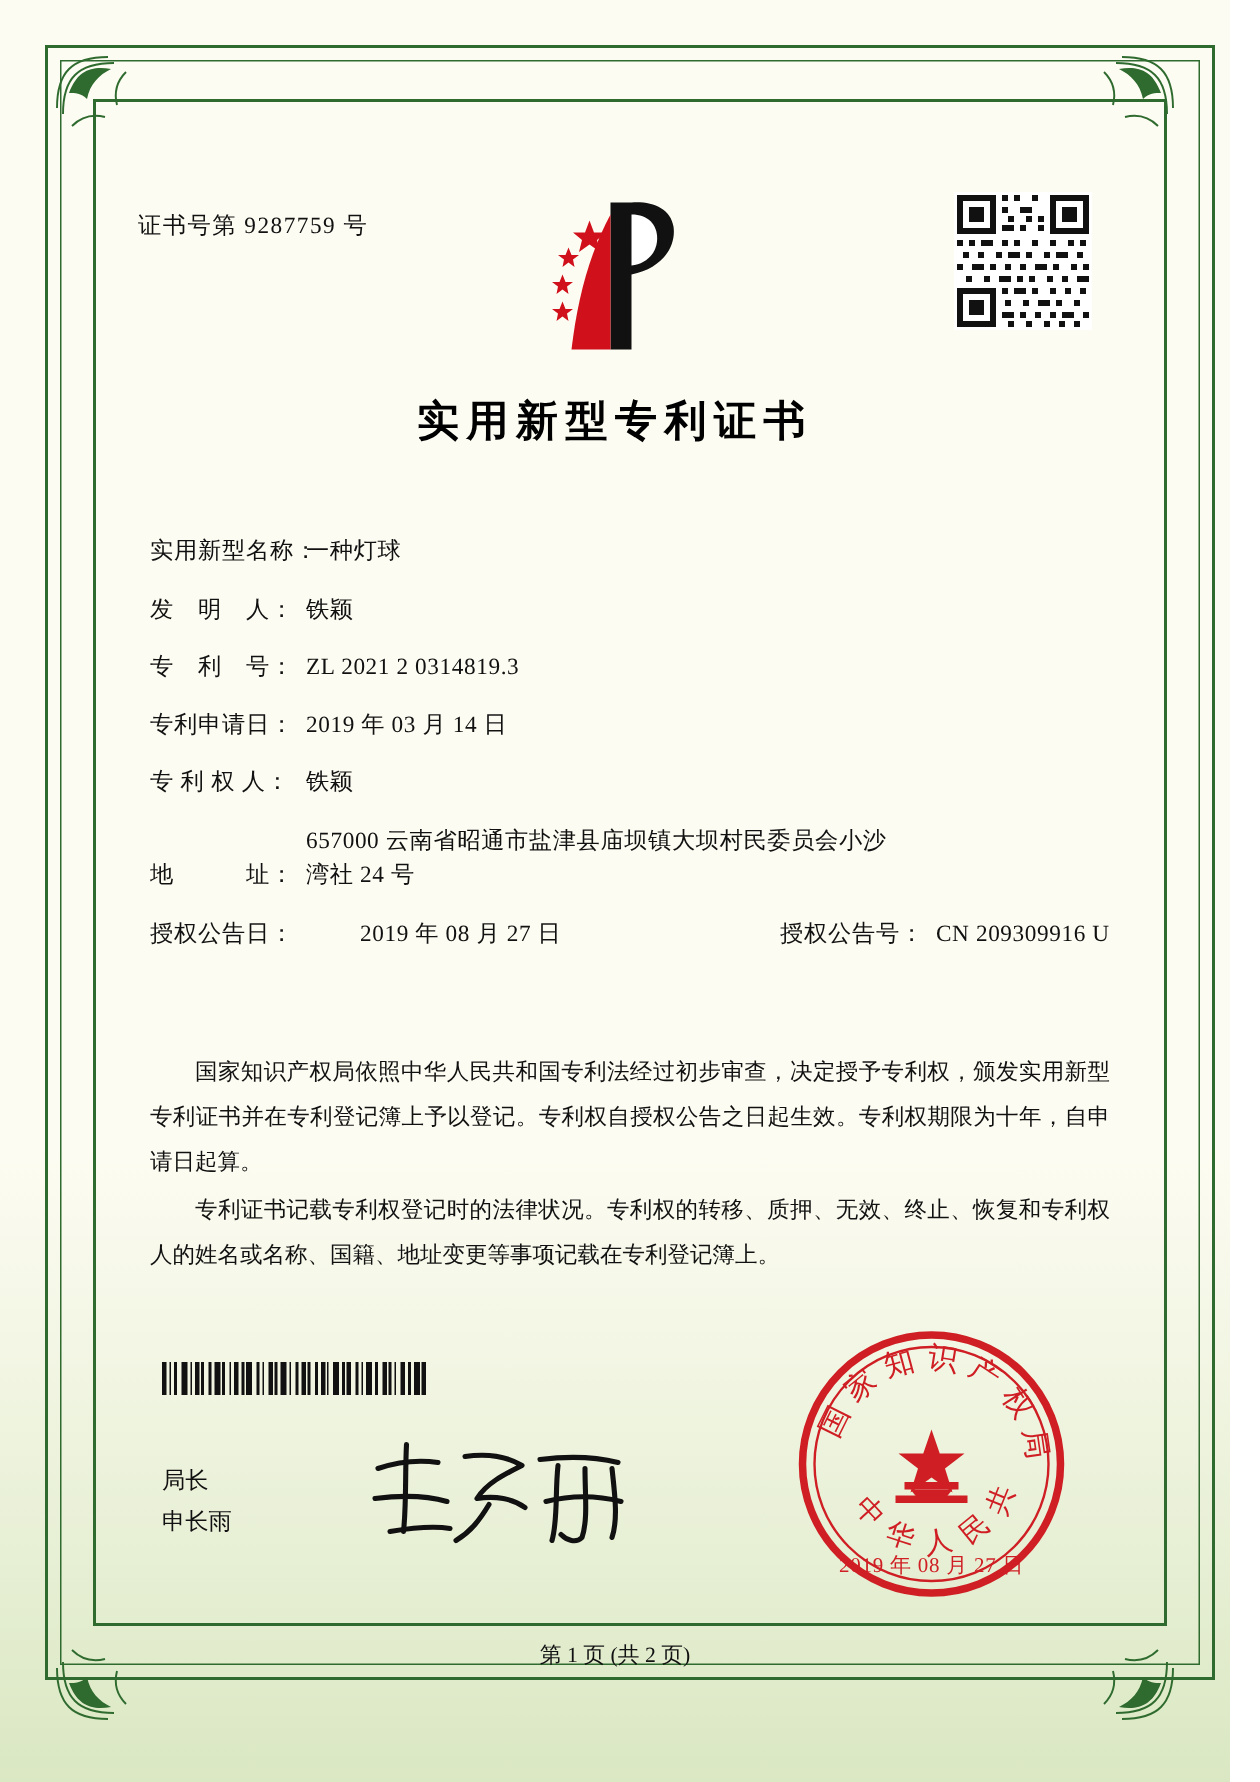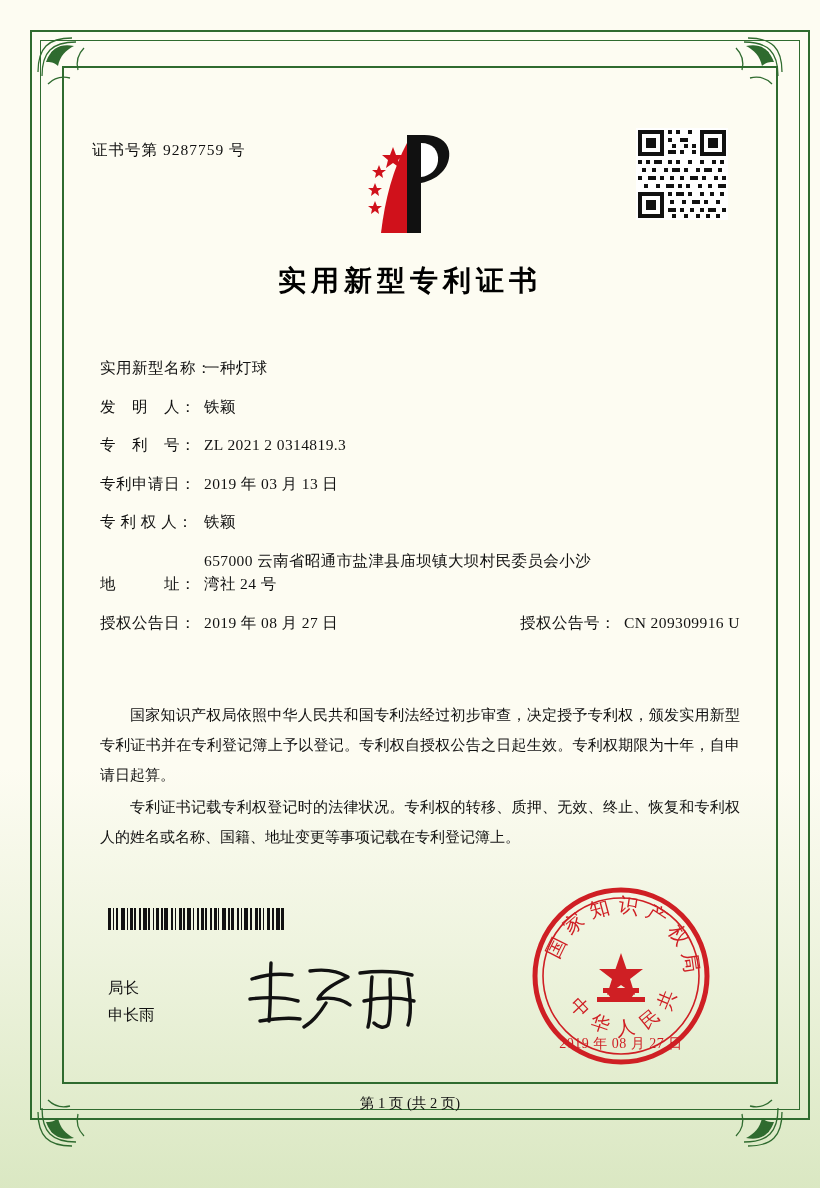--- a/index.html
+++ b/index.html
@@ -125,21 +125,21 @@
     letter-spacing: 0.4px;
   }
   .field-value .sub {
     display: block;
     margin-top: 8px;
   }
   .row-two-col {
     display: flex;
     margin-bottom: 22px;
   }
-  .col-a { width: 420px; display: flex; }
+  .col-a { width: 420px; display: flex; gap: 36px; }
   .col-b { display: flex; }
   .col-b .field-label { width: auto; flex: 0 0 auto; margin-right: 8px; }
 
   
   .paras {
     position: absolute;
     left: 100px; top: 700px;
     width: 640px;
     font-size: 15px;
     line-height: 30px;
@@ -394,21 +394,21 @@
       <span class="field-value">铁颖</span>
     </div>
 
     <div class="field-row">
       <span class="field-label">专　利　号：</span>
       <span class="field-value">ZL 2021 2 0314819.3</span>
     </div>
 
     <div class="field-row">
       <span class="field-label">专利申请日：</span>
-      <span class="field-value">2019 年 03 月 13 日</span>
+      <span class="field-value">2019 年 03 月 14 日</span>
     </div>
 
     <div class="field-row">
       <span class="field-label">专 利 权 人：</span>
       <span class="field-value">铁颖</span>
     </div>
 
     <div class="field-row">
       <span class="field-label">地　　　址：</span>
       <span class="field-value">

